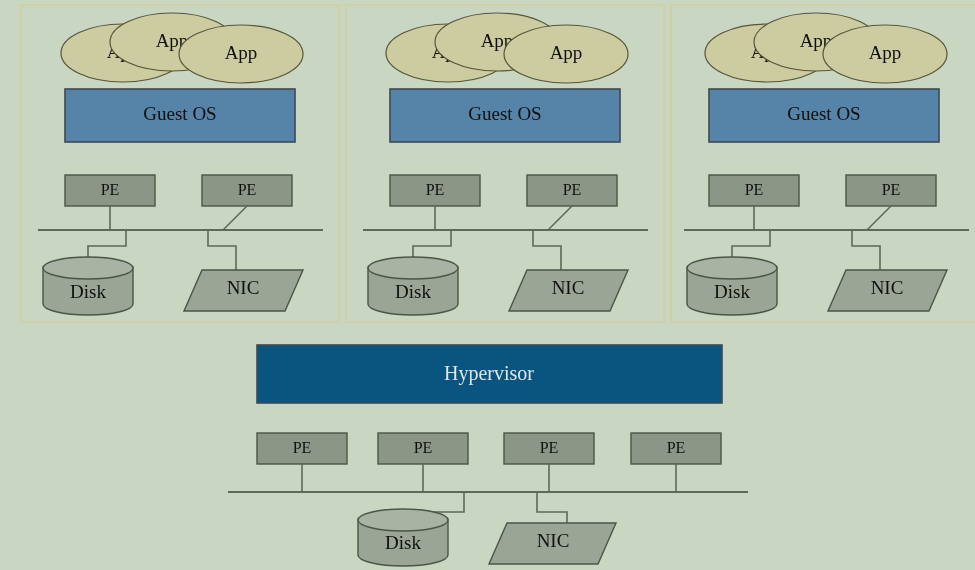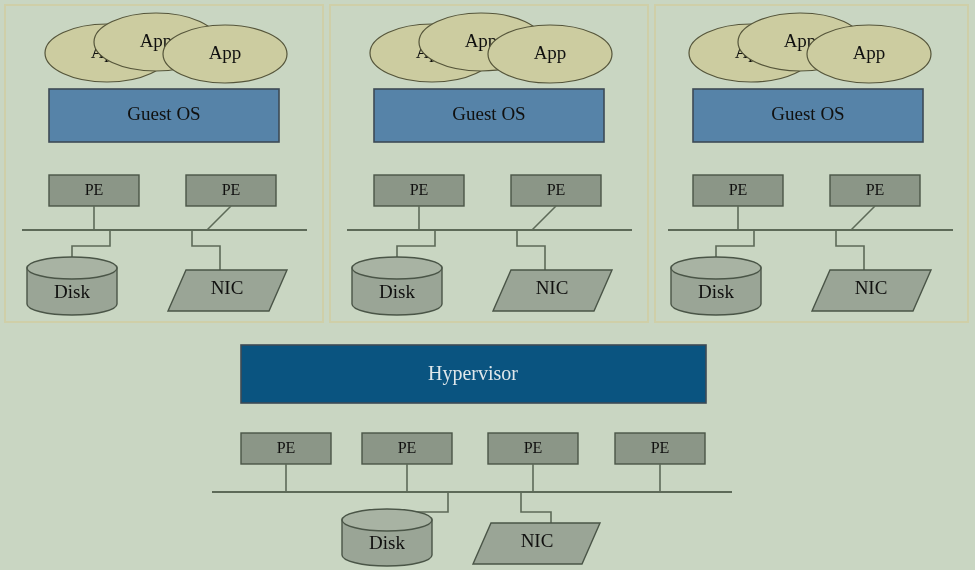--- a/index.html
+++ b/index.html
@@ -3,21 +3,21 @@
 <meta charset="utf-8">
 <style>
   html,body{margin:0;padding:0;}
   body{
     width:975px;height:570px;
     background:#c9d6c2;
     font-family:"Liberation Serif", serif;
     overflow:hidden;
     position:relative;
   }
-  #stage{position:absolute;left:0;top:0;width:811px;height:570px;}
+  #stage{position:absolute;left:0;top:0;width:811px;height:570px;padding-left:16px;}
   svg{display:block;}
   .vm-panel-rect{fill:#c9d6c2;stroke:#cfcfa8;stroke-width:2;}
   .app-ellipse{fill:#cccca0;stroke:#55553a;stroke-width:1.2;}
   .guest-rect{fill:#5683a8;stroke:#3d4a55;stroke-width:1.6;}
   .hv-rect{fill:#0a5480;stroke:#3d4a55;stroke-width:1.6;}
   .pe-rect{fill:#8b9687;stroke:#4a5547;stroke-width:1.4;}
   .disk-body{fill:#9aa596;stroke:#4a5547;stroke-width:1.4;}
   .disk-top{fill:#a8b3a3;stroke:#4a5547;stroke-width:1.4;}
   .nic-shape{fill:#9aa596;stroke:#4a5547;stroke-width:1.4;}
   .wire{stroke:#5d6a58;stroke-width:1.6;fill:none;}

